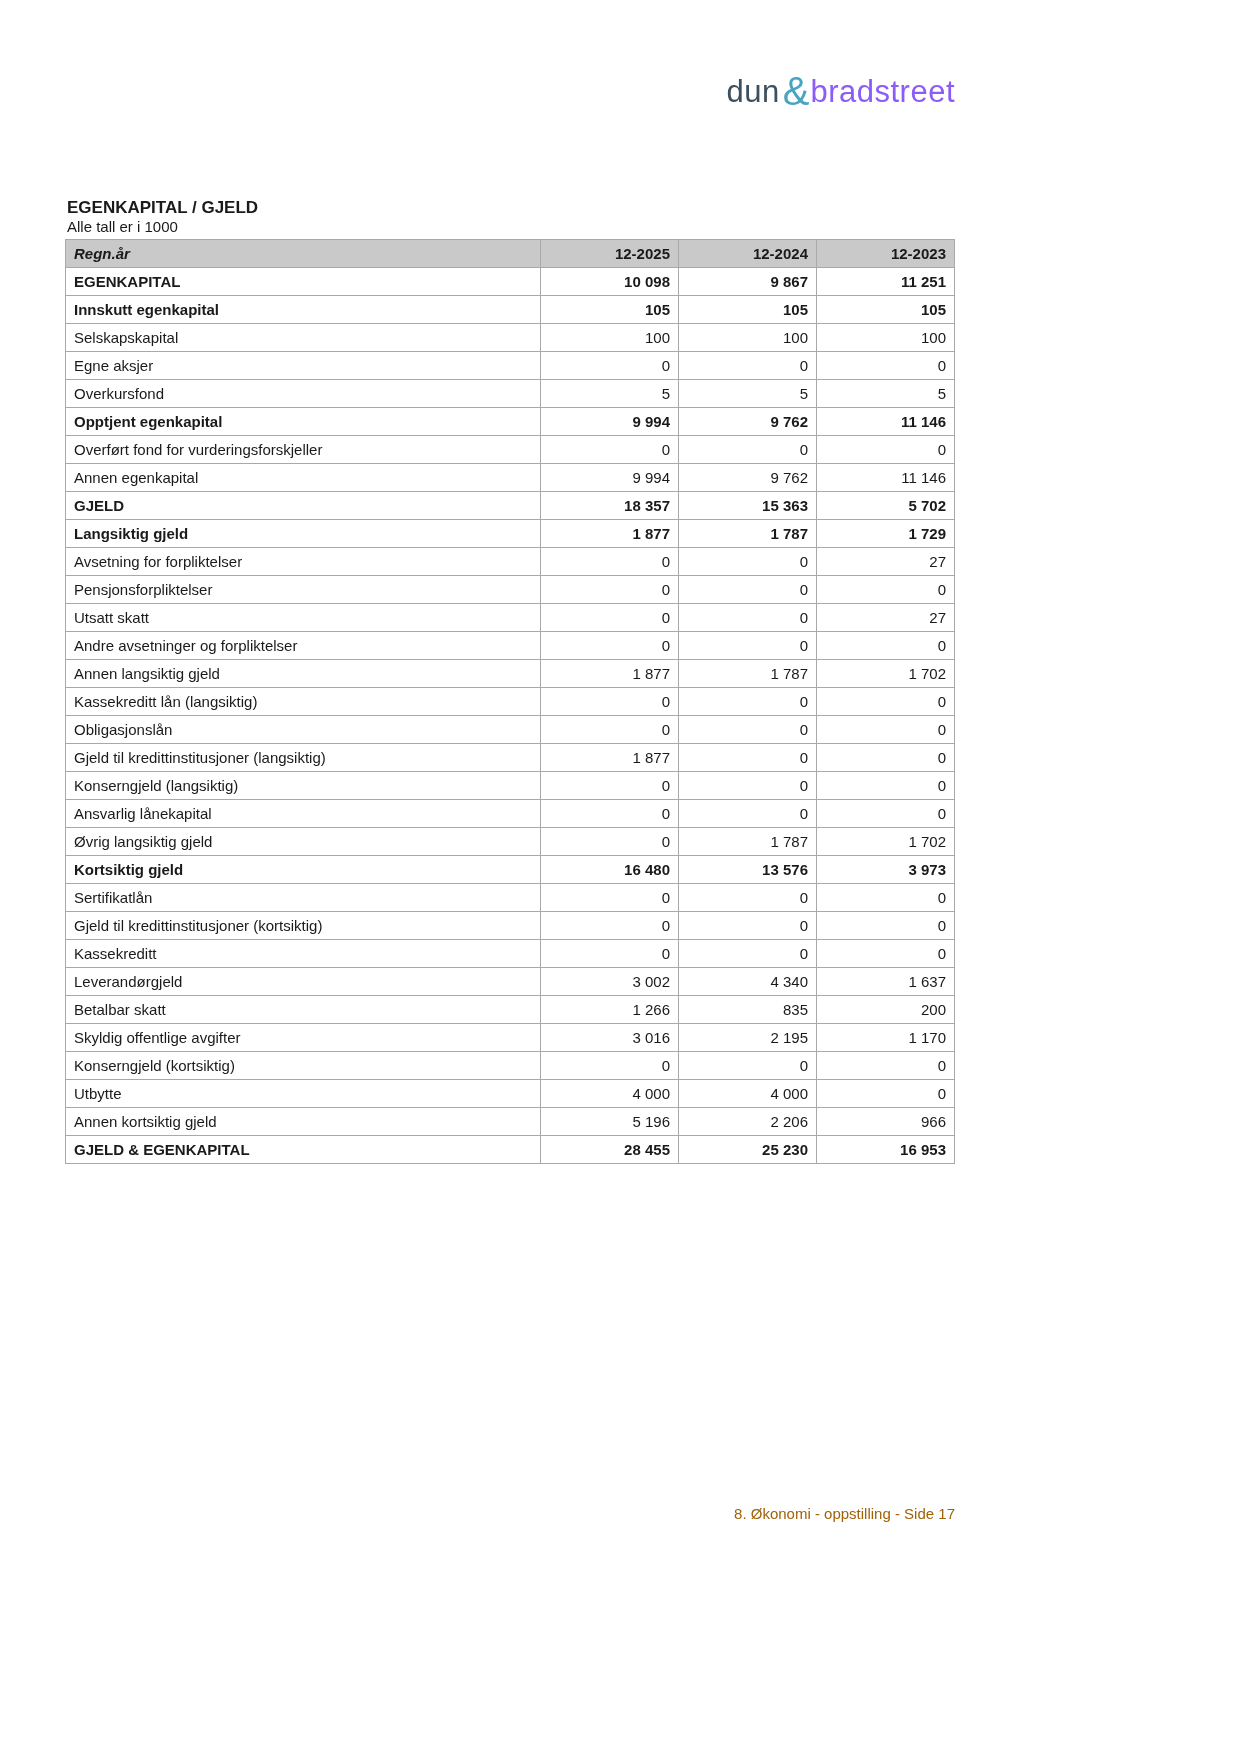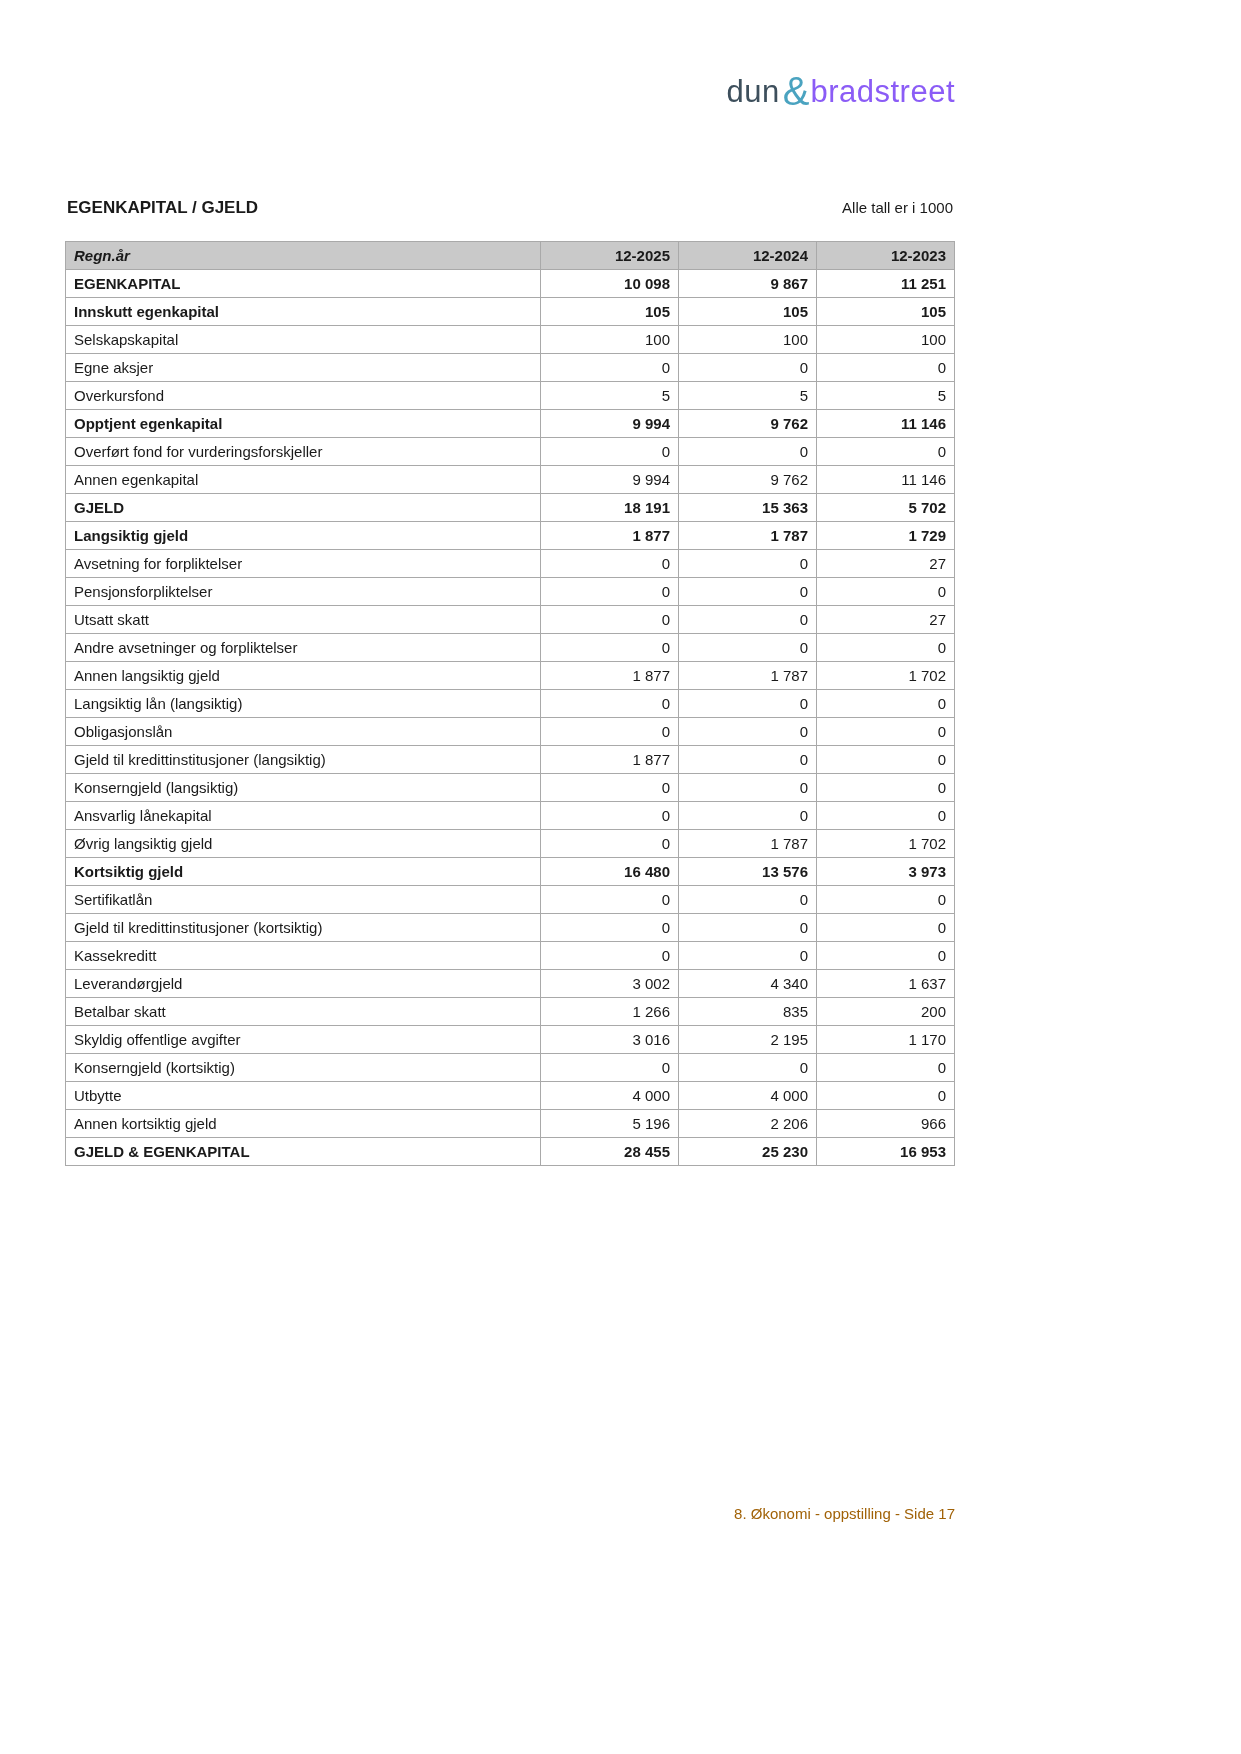--- a/index.html
+++ b/index.html
@@ -55,22 +55,23 @@
   .content {
     position: absolute;
     left: 65px;
     top: 198px;
     width: 890px;
   }
   .title-row {
     display: flex;
     justify-content: space-between;
     align-items: baseline;
-    margin-bottom: 23px;
+    margin-bottom: 4px;
     padding: 0 2px;
+    flex-direction: column;
   }
   .section-title {
     font-size: 17px;
     font-weight: bold;
   }
   .unit-note {
     font-size: 15px;
     font-weight: normal;
   }
 
@@ -190,21 +191,21 @@
             <td class="num-cell">0</td>
           </tr>
           <tr>
             <td class="label-cell">Annen egenkapital</td>
             <td class="num-cell">9 994</td>
             <td class="num-cell">9 762</td>
             <td class="num-cell">11 146</td>
           </tr>
           <tr class="bold">
             <td class="label-cell">GJELD</td>
-            <td class="num-cell">18 191</td>
+            <td class="num-cell">18 357</td>
             <td class="num-cell">15 363</td>
             <td class="num-cell">5 702</td>
           </tr>
           <tr class="bold">
             <td class="label-cell">Langsiktig gjeld</td>
             <td class="num-cell">1 877</td>
             <td class="num-cell">1 787</td>
             <td class="num-cell">1 729</td>
           </tr>
           <tr>
@@ -231,21 +232,21 @@
             <td class="num-cell">0</td>
             <td class="num-cell">0</td>
           </tr>
           <tr>
             <td class="label-cell">Annen langsiktig gjeld</td>
             <td class="num-cell">1 877</td>
             <td class="num-cell">1 787</td>
             <td class="num-cell">1 702</td>
           </tr>
           <tr>
-            <td class="label-cell">Langsiktig lån (langsiktig)</td>
+            <td class="label-cell">Kassekreditt lån (langsiktig)</td>
             <td class="num-cell">0</td>
             <td class="num-cell">0</td>
             <td class="num-cell">0</td>
           </tr>
           <tr>
             <td class="label-cell">Obligasjonslån</td>
             <td class="num-cell">0</td>
             <td class="num-cell">0</td>
             <td class="num-cell">0</td>
           </tr>

